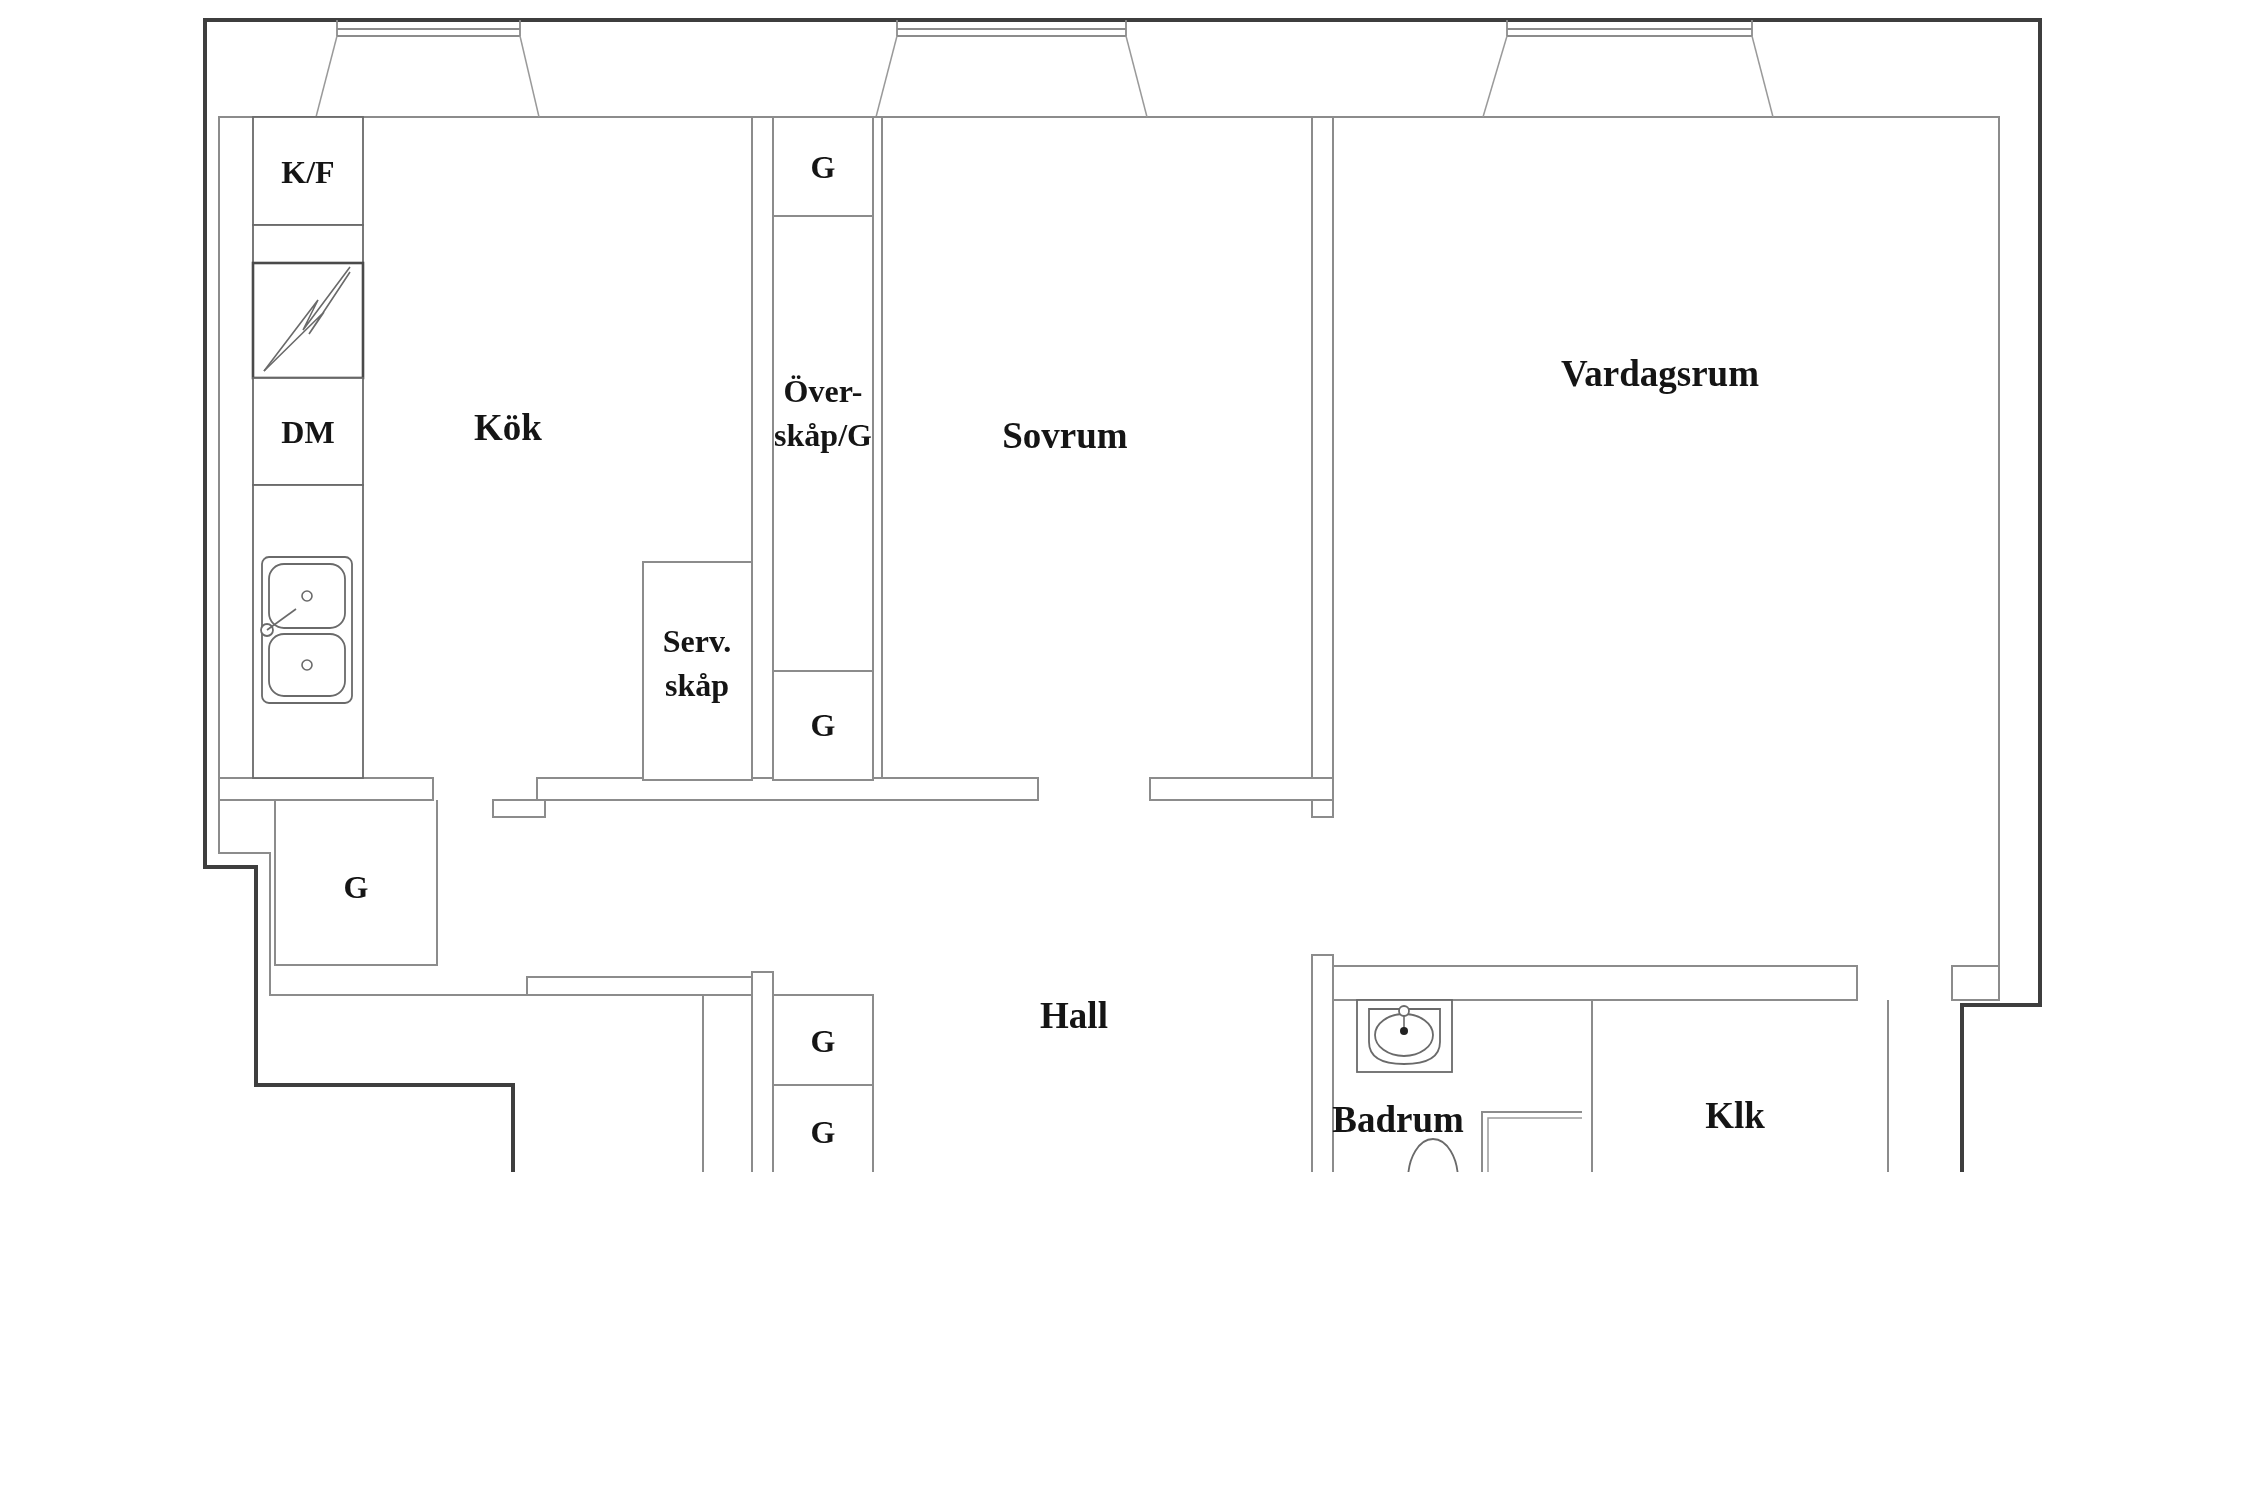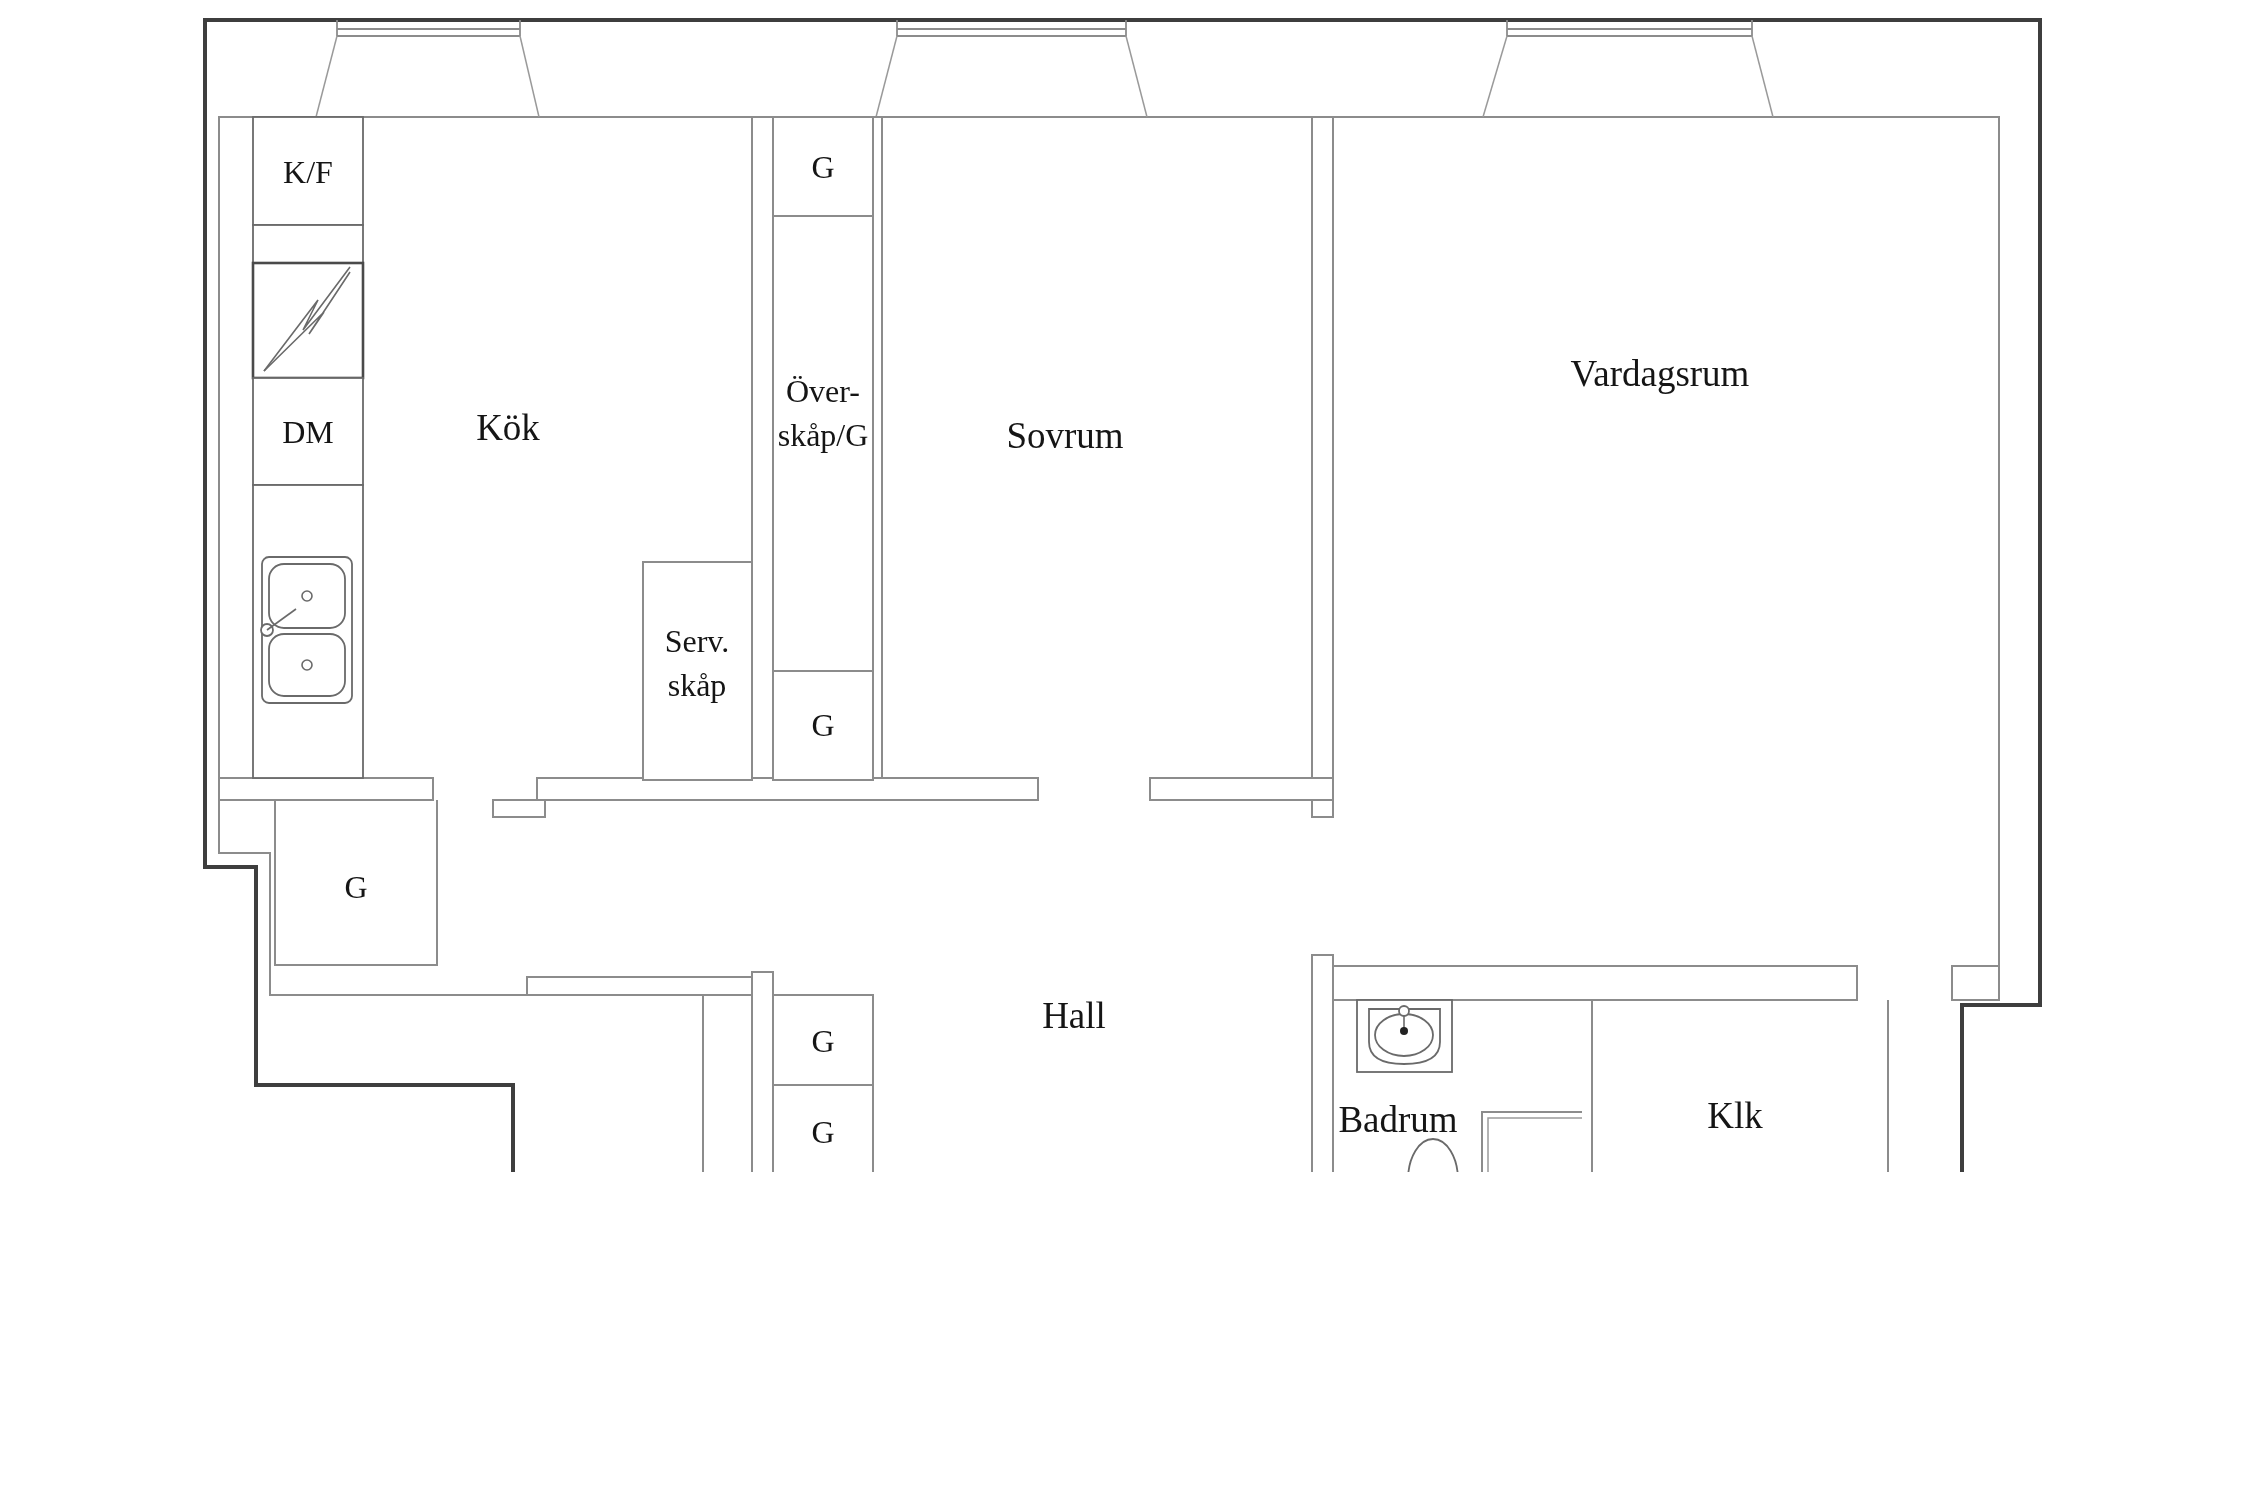--- a/index.html
+++ b/index.html
@@ -1,16 +1,16 @@
 <!DOCTYPE html>
 <html><head>
 <meta charset="utf-8">
 <style>
   html,body{margin:0;padding:0;background:#ffffff;}
-  .page{width:2250px;height:1172px;position:relative;background:#ffffff;overflow:hidden;}
+  .page{width:2250px;height:1172px;position:relative;background:#ffffff;overflow:hidden;font-weight:bold;}
   svg{display:block;}
   
   .outer-wall{fill:none;stroke:#3e3e3e;stroke-width:4;stroke-linejoin:miter;}
   .inner-wall{fill:none;stroke:#8c8c8c;stroke-width:2;}
   .wall-rect{fill:#ffffff;stroke:#8c8c8c;stroke-width:2;}
   .wall-line{fill:none;stroke:#8c8c8c;stroke-width:2;}
   .thin-line{fill:none;stroke:#9a9a9a;stroke-width:1.5;}
   .fixture{fill:#ffffff;stroke:#6a6a6a;stroke-width:1.8;}
   .fixture-bold{fill:#ffffff;stroke:#4a4a4a;stroke-width:2.6;}
   .fixture-detail{fill:none;stroke:#6a6a6a;stroke-width:1.6;}

